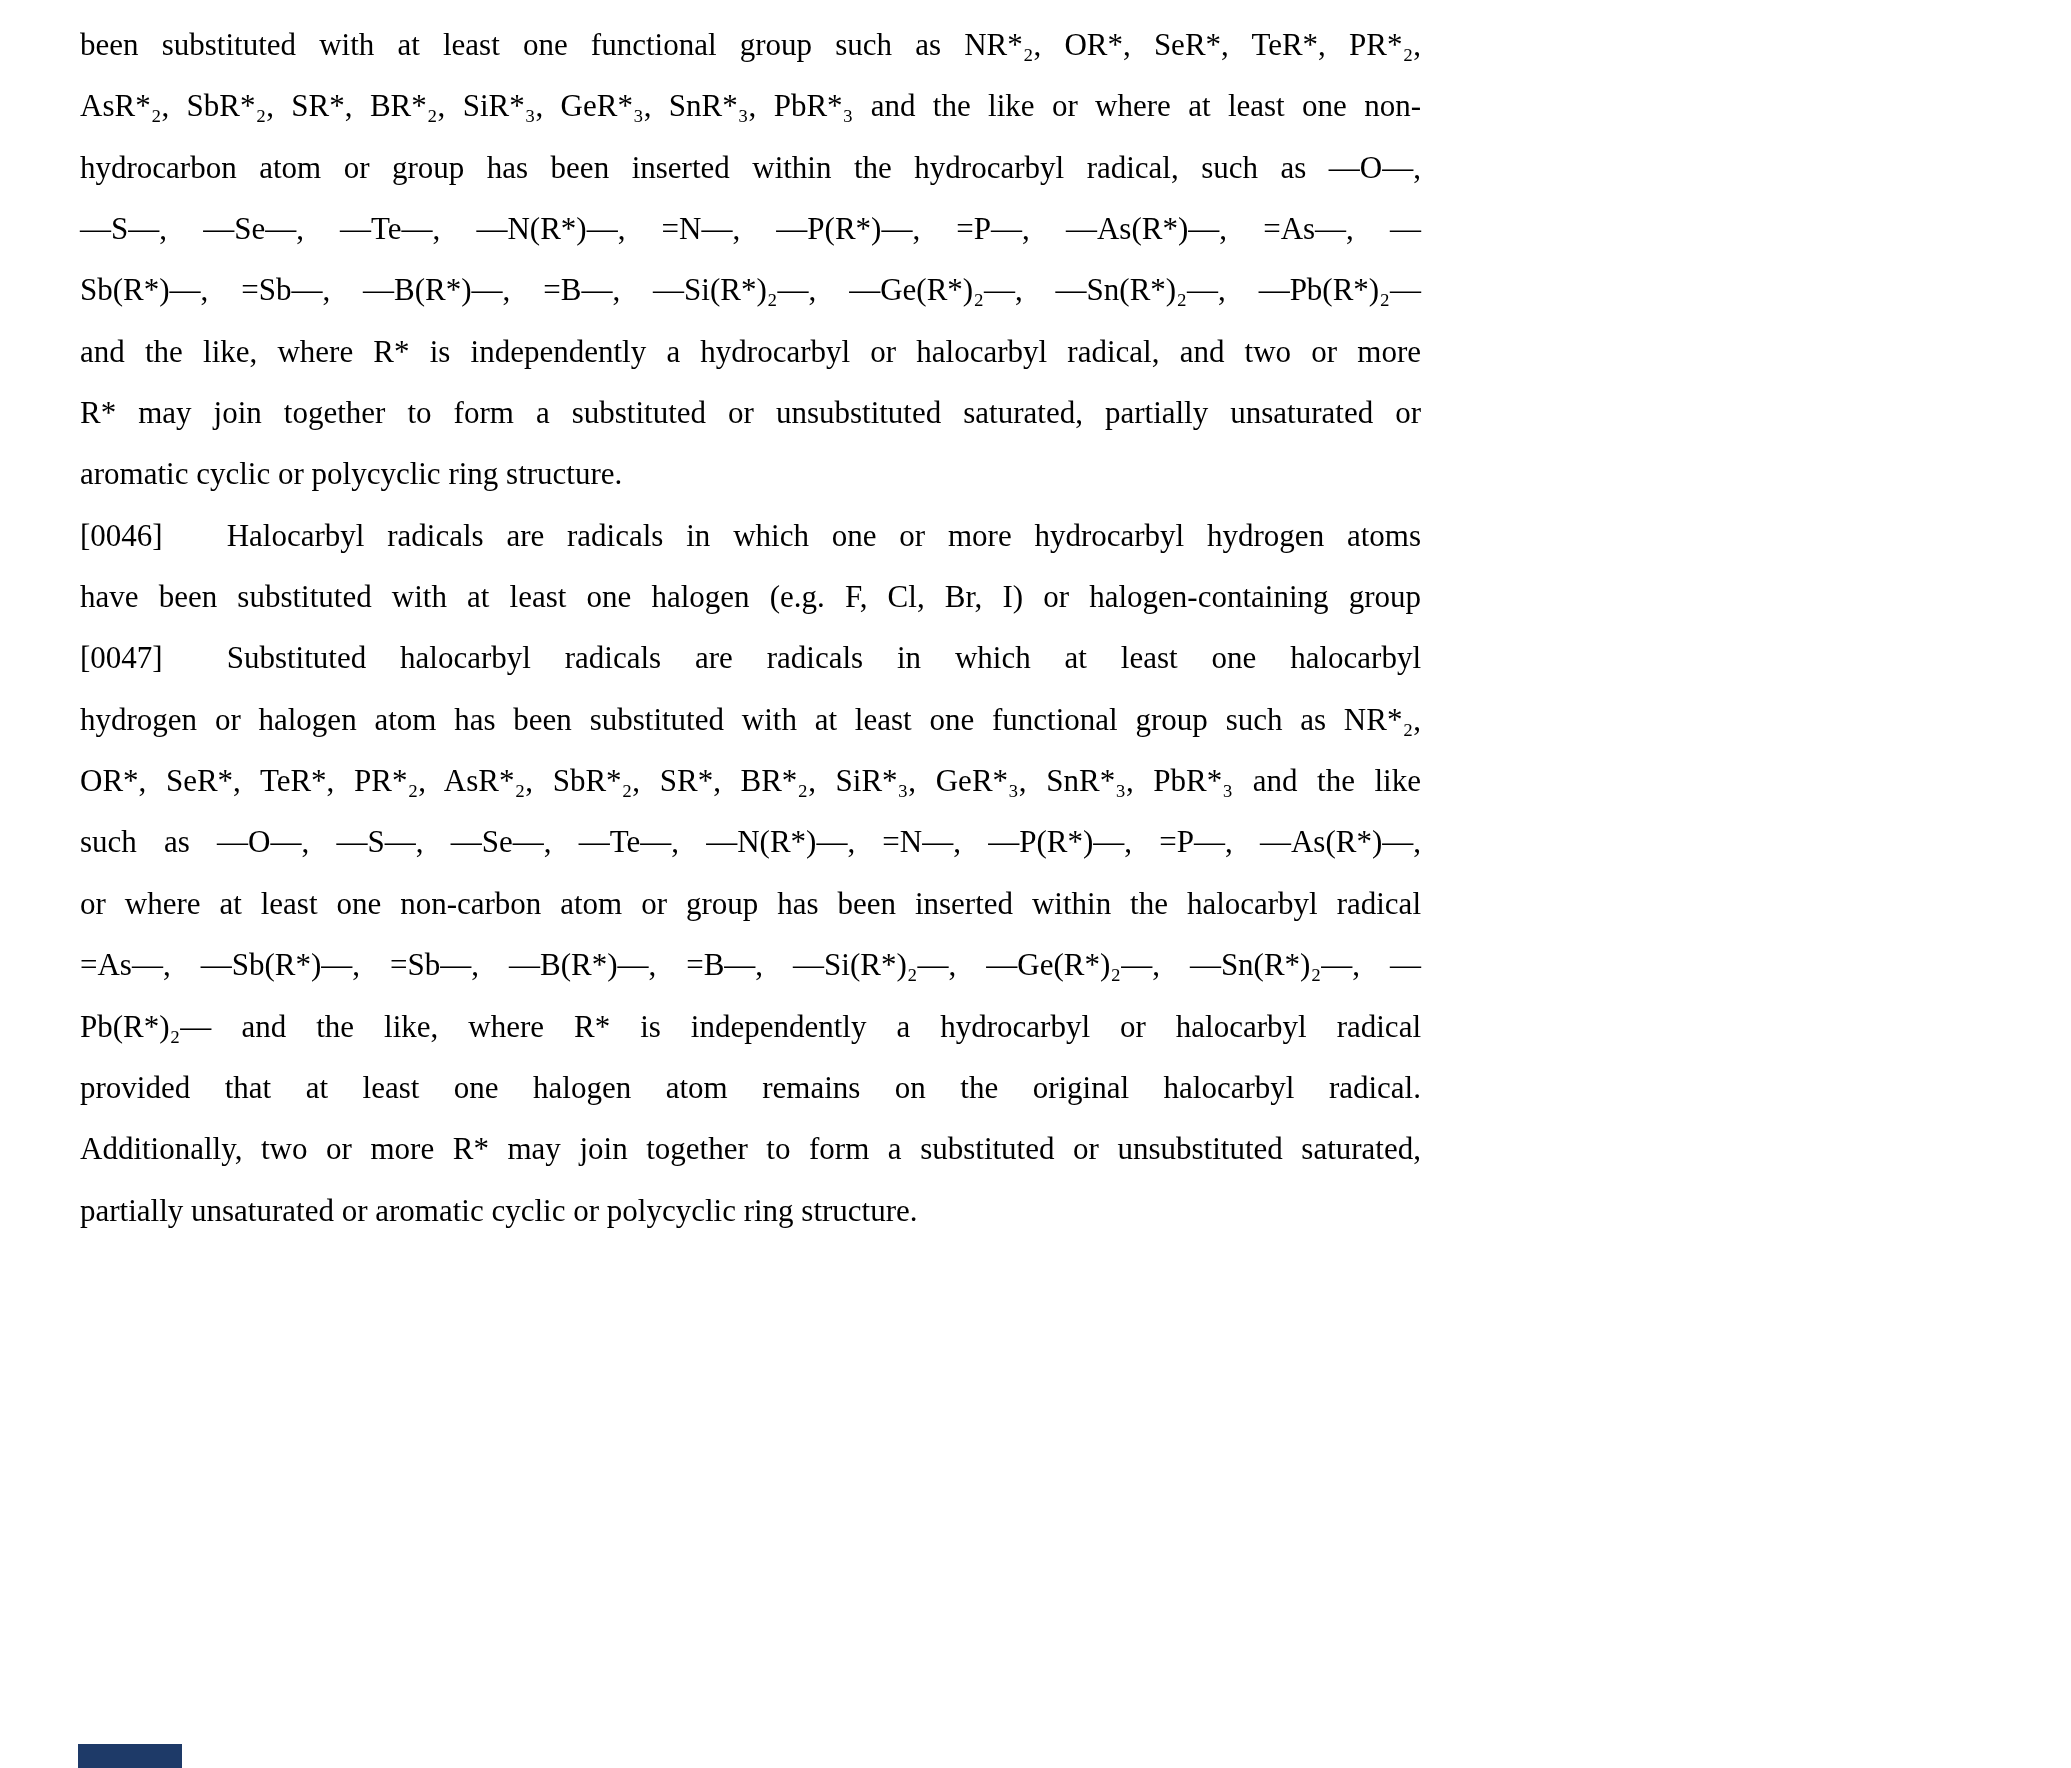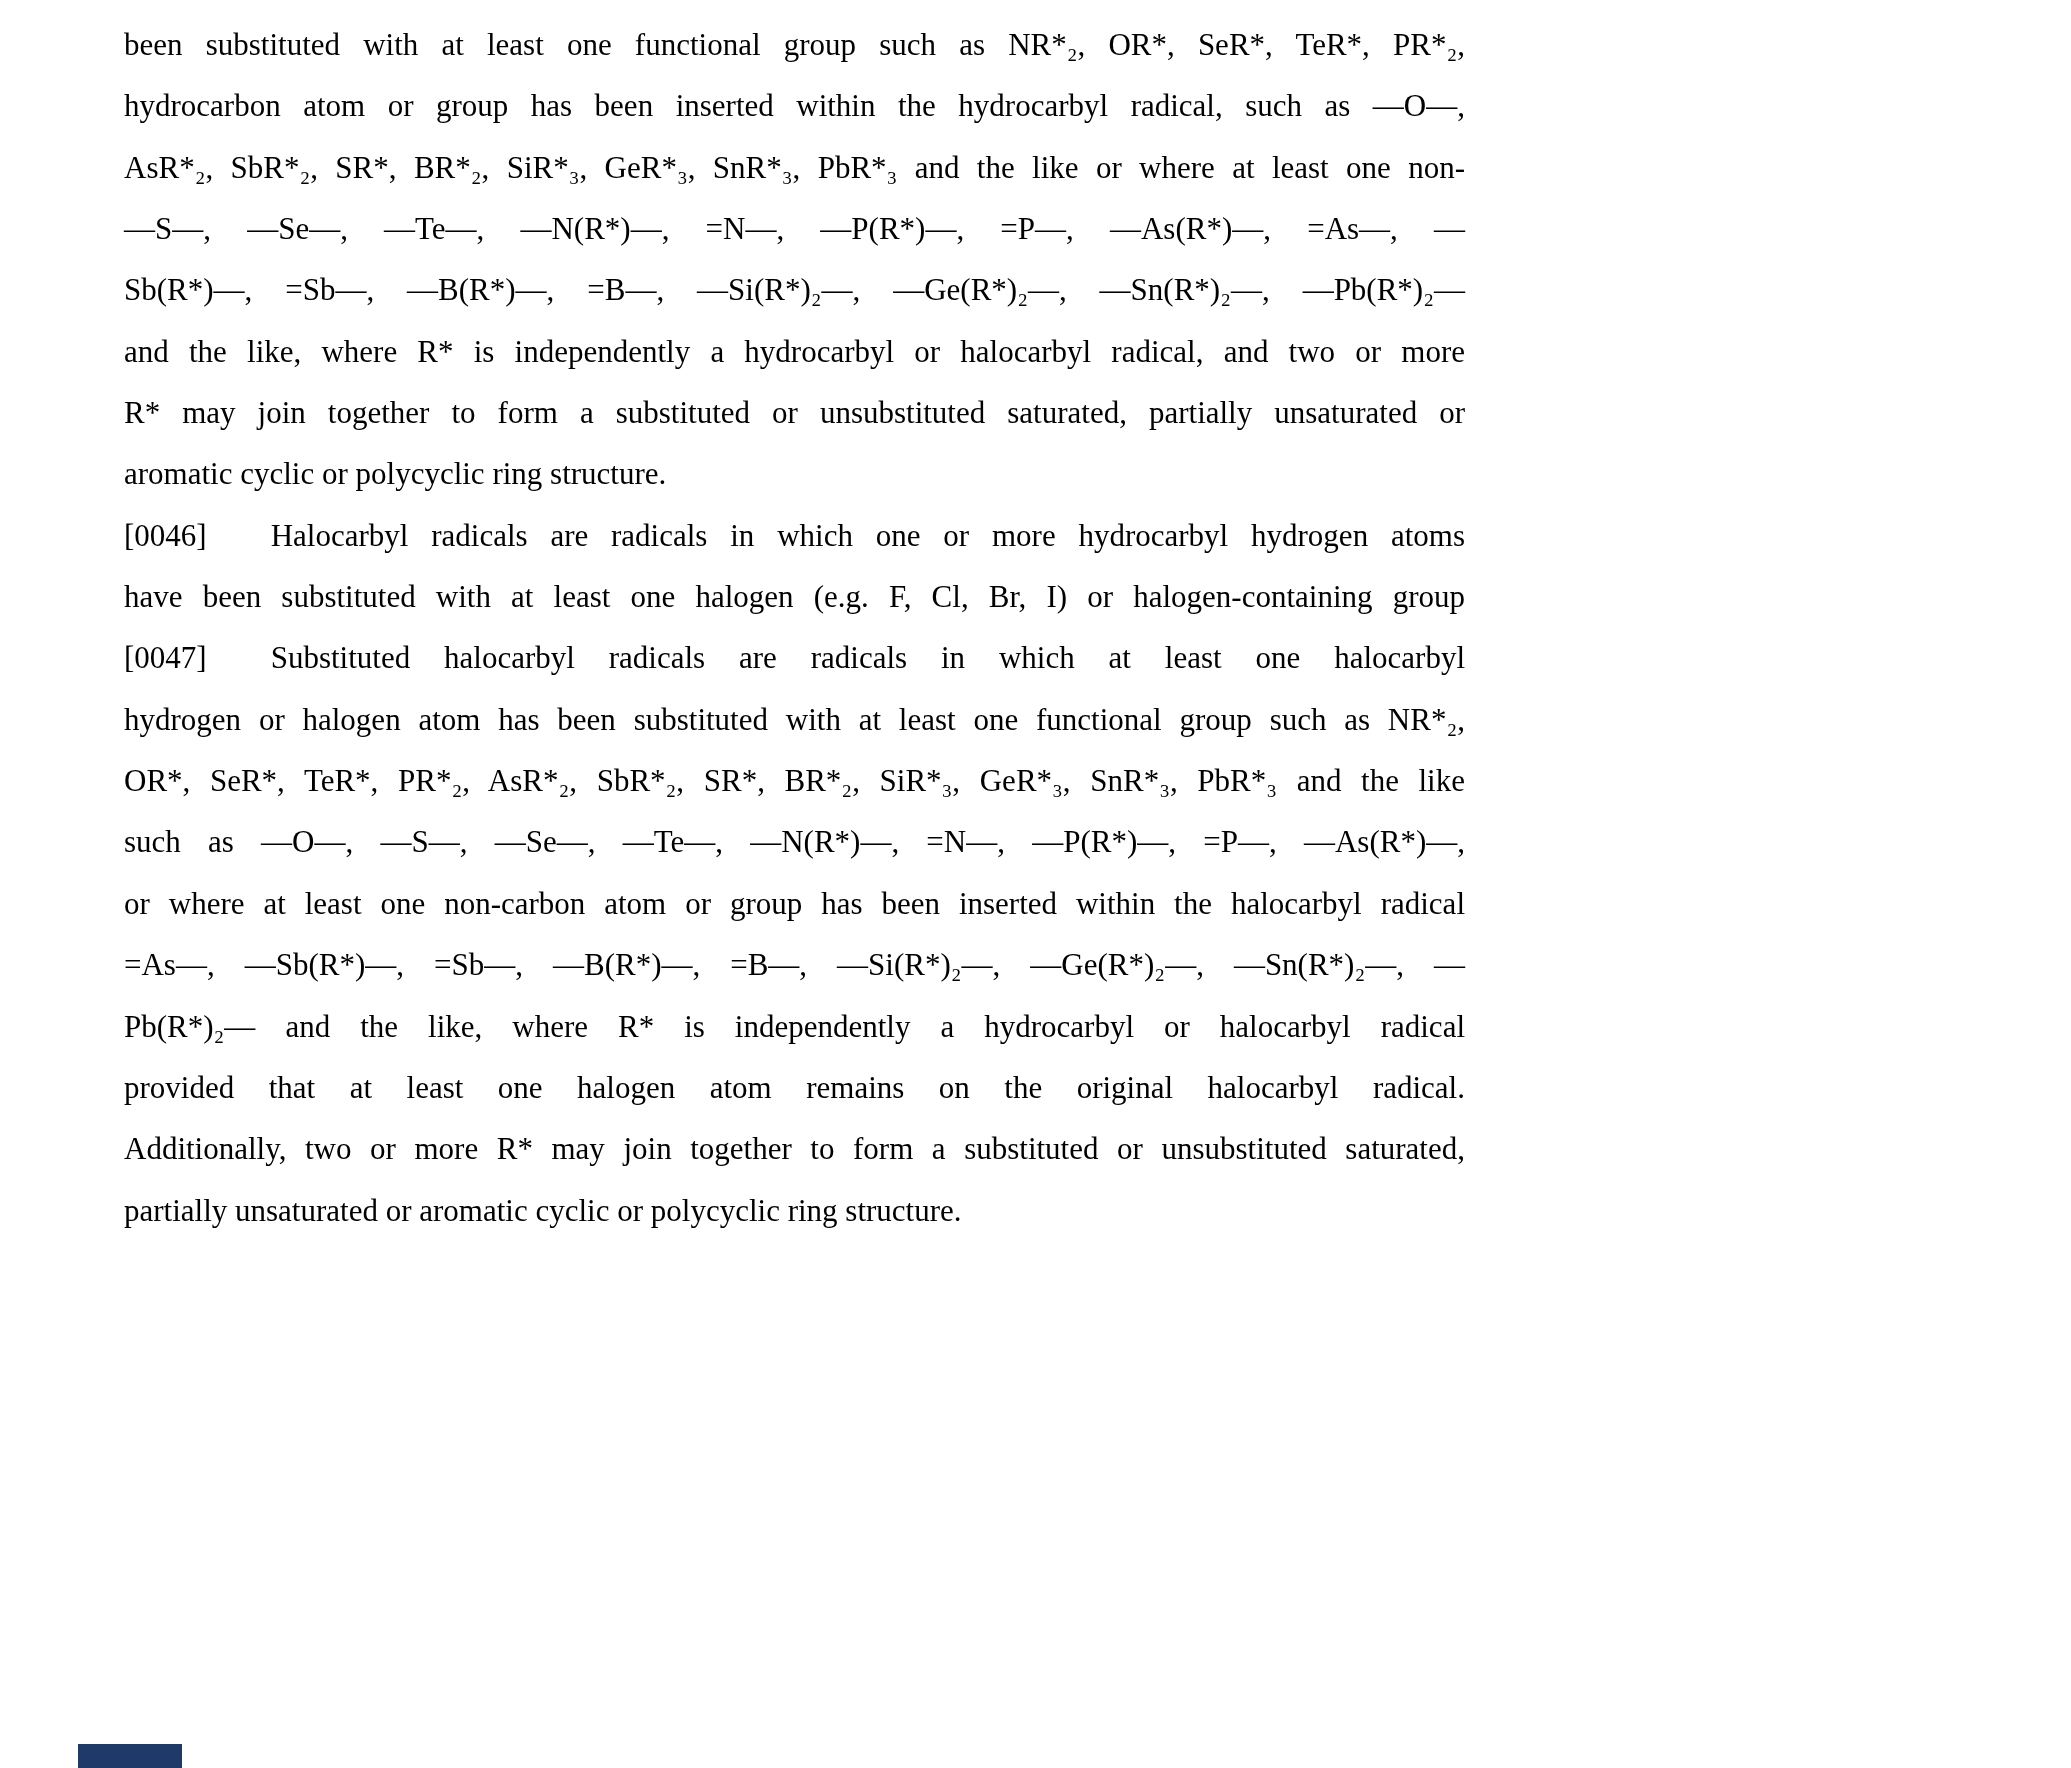--- a/index.html
+++ b/index.html
@@ -18,21 +18,20 @@
   .page {
     position: absolute;
     inset: 0;
     background: #ffffff;
   }
   .text-column {
     position: absolute;
     left: 80px;
     top: 14px;
     width: 1341px;
-    margin-left: 44px;
   }
   .paragraph {
     margin: 0;
   }
   .line {
     font-size: 31px;
     line-height: 61.35px;
     text-align: justify;
     text-align-last: justify;
     -moz-text-align-last: justify;
@@ -56,22 +55,22 @@
     background: #1e3a68;
   }
 </style>
 </head>
 <body style="color: rgb(0, 0, 0);">
 
 <div class="page" style="background: rgb(255, 255, 255);">
   <div class="text-column">
       <div class="paragraph">
         <div class="line"><span class="run">been substituted with at least one functional group such as NR*₂, OR*, SeR*, TeR*, PR*₂,</span></div>
+        <div class="line"><span class="run">AsR*₂, SbR*₂, SR*, BR*₂, SiR*₃, GeR*₃, SnR*₃, PbR*₃ and the like or where at least one non-</span></div>
         <div class="line"><span class="run">hydrocarbon atom or group has been inserted within the hydrocarbyl radical, such as —O—,</span></div>
-        <div class="line"><span class="run">AsR*₂, SbR*₂, SR*, BR*₂, SiR*₃, GeR*₃, SnR*₃, PbR*₃ and the like or where at least one non-</span></div>
         <div class="line"><span class="run">—S—, —Se—, —Te—, —N(R*)—, =N—, —P(R*)—, =P—, —As(R*)—, =As—, —</span></div>
         <div class="line"><span class="run">Sb(R*)—, =Sb—, —B(R*)—, =B—, —Si(R*)₂—, —Ge(R*)₂—, —Sn(R*)₂—, —Pb(R*)₂—</span></div>
         <div class="line"><span class="run">and the like, where R* is independently a hydrocarbyl or halocarbyl radical, and two or more</span></div>
         <div class="line"><span class="run">R* may join together to form a substituted or unsubstituted saturated, partially unsaturated or</span></div>
         <div class="line last"><span class="run">aromatic cyclic or polycyclic ring structure.</span></div>
       </div>
       <div class="paragraph">
         <div class="line"><span class="run b">[0046]</span><span class="run tab-before">Halocarbyl radicals are radicals in which one or more hydrocarbyl hydrogen atoms</span></div>
         <div class="line"><span class="run">have been substituted with at least one halogen (e.g. F, Cl, Br, I) or halogen-containing group</span></div>
       </div>

